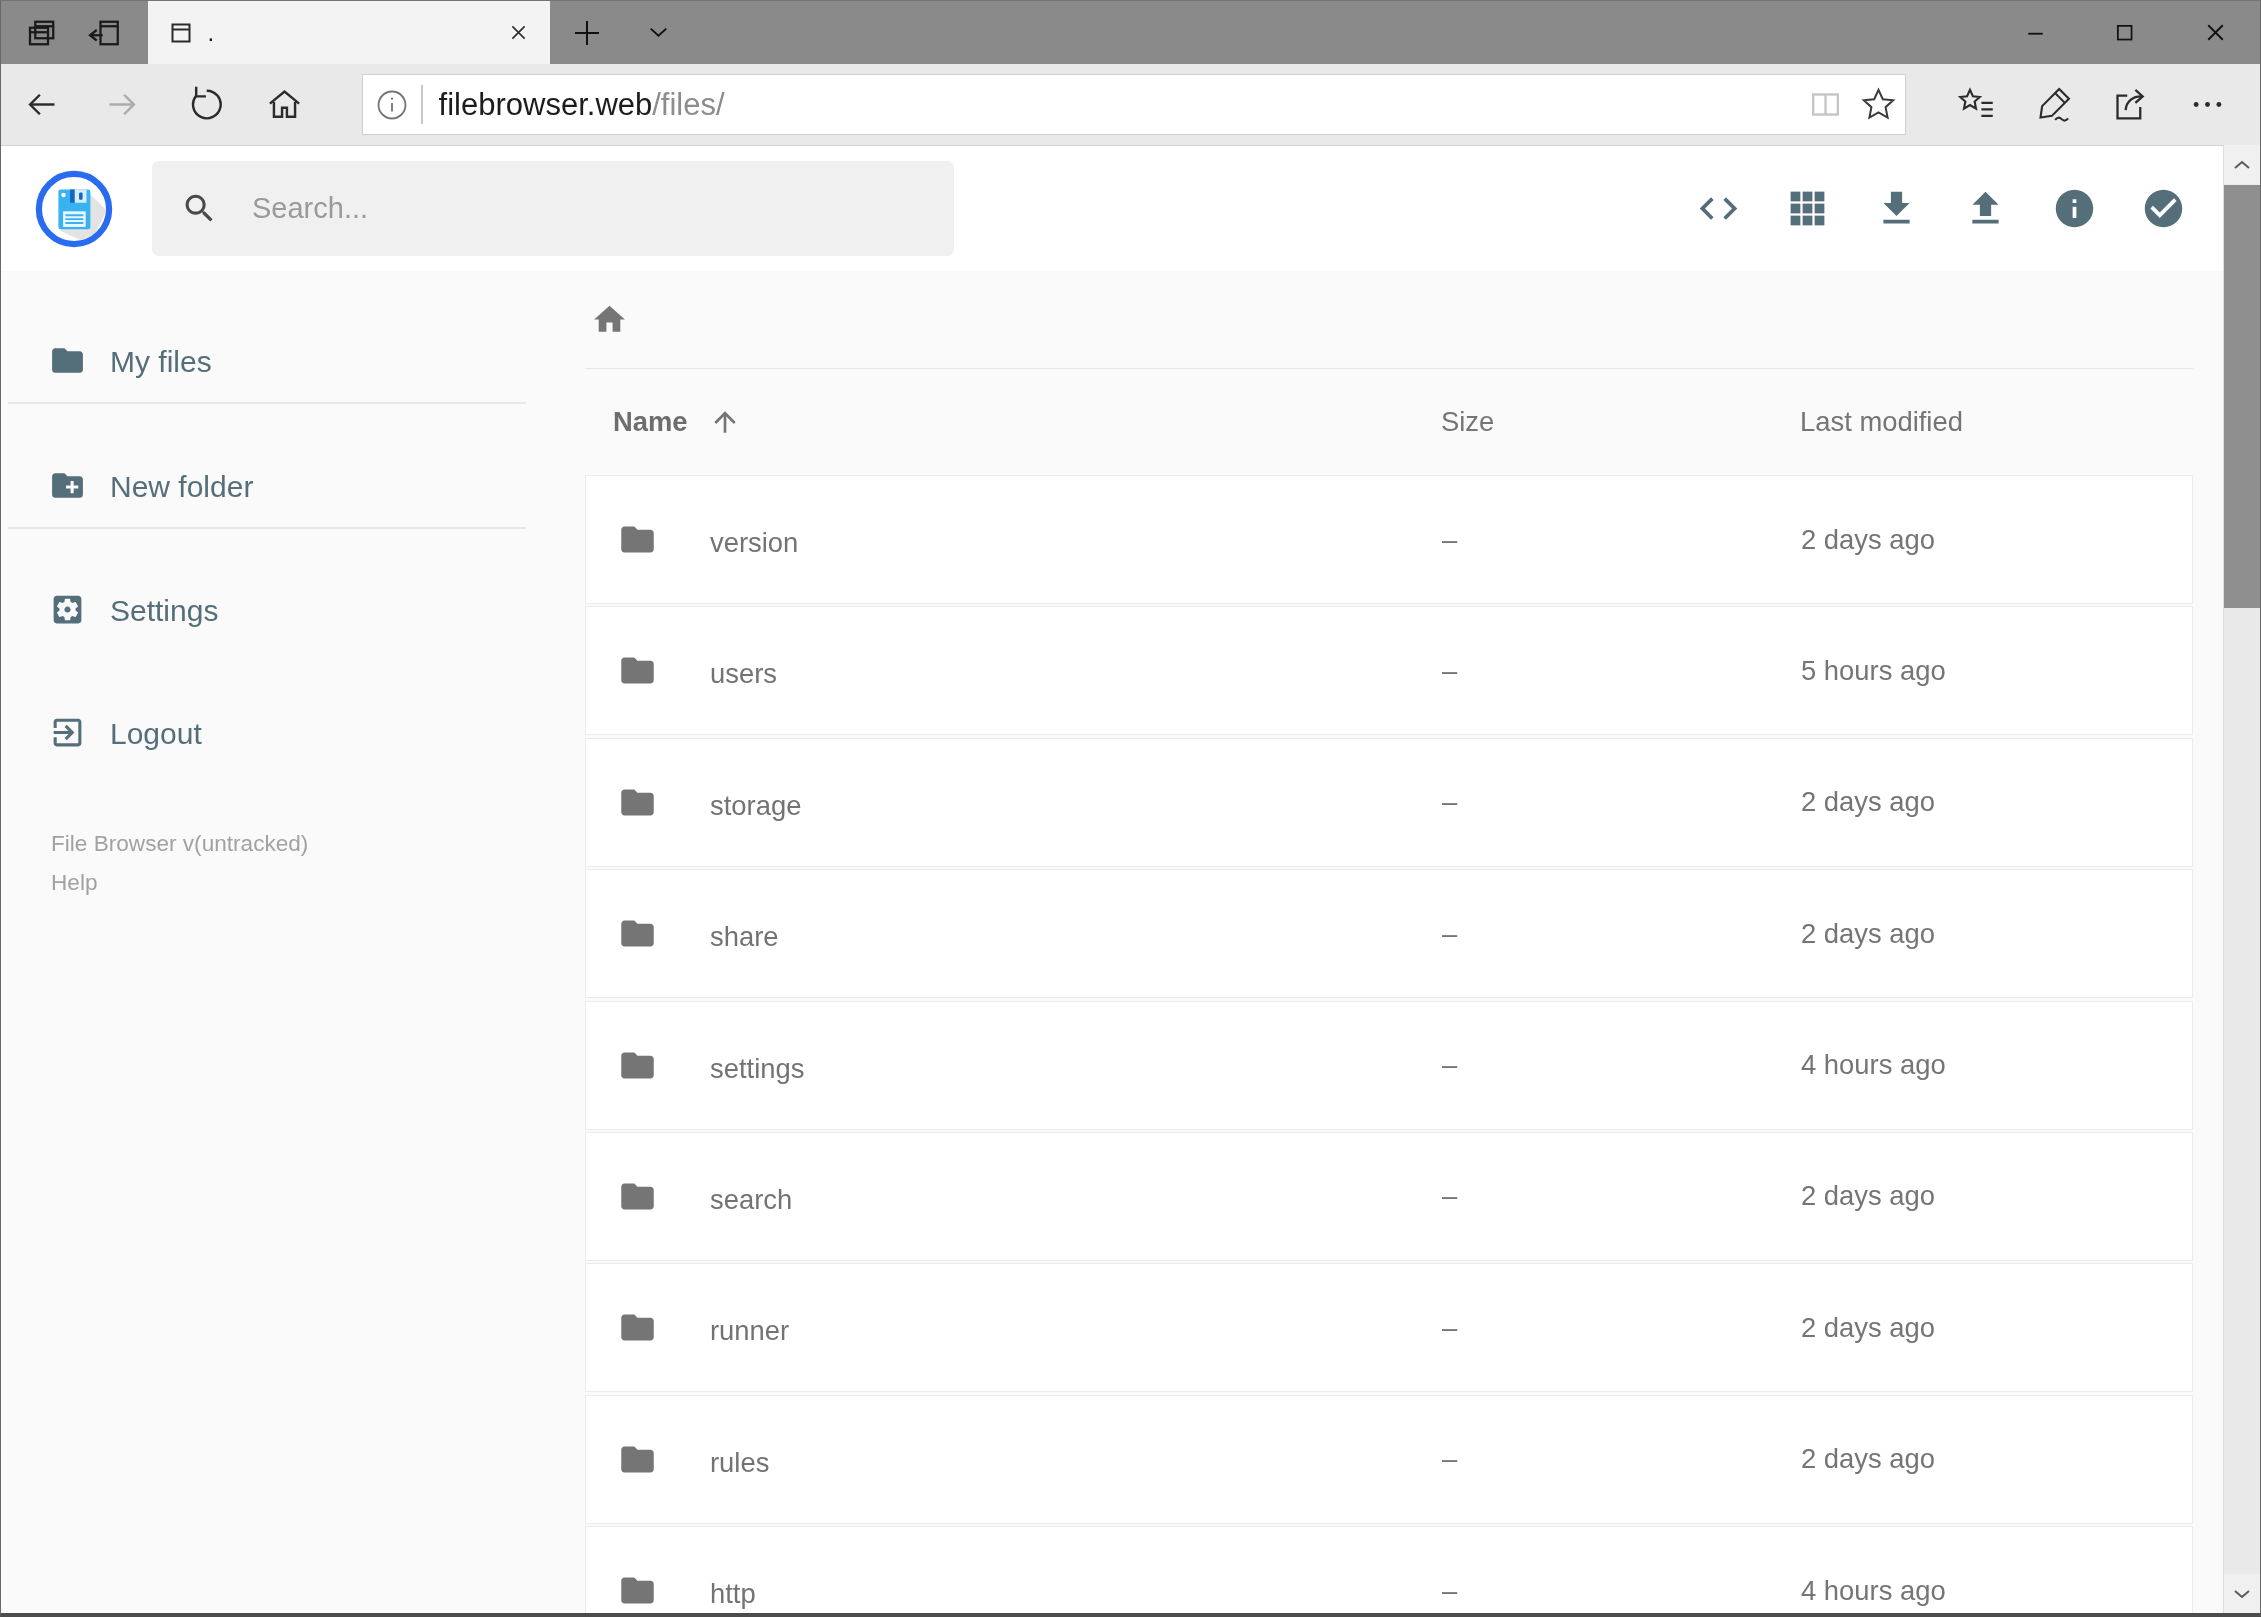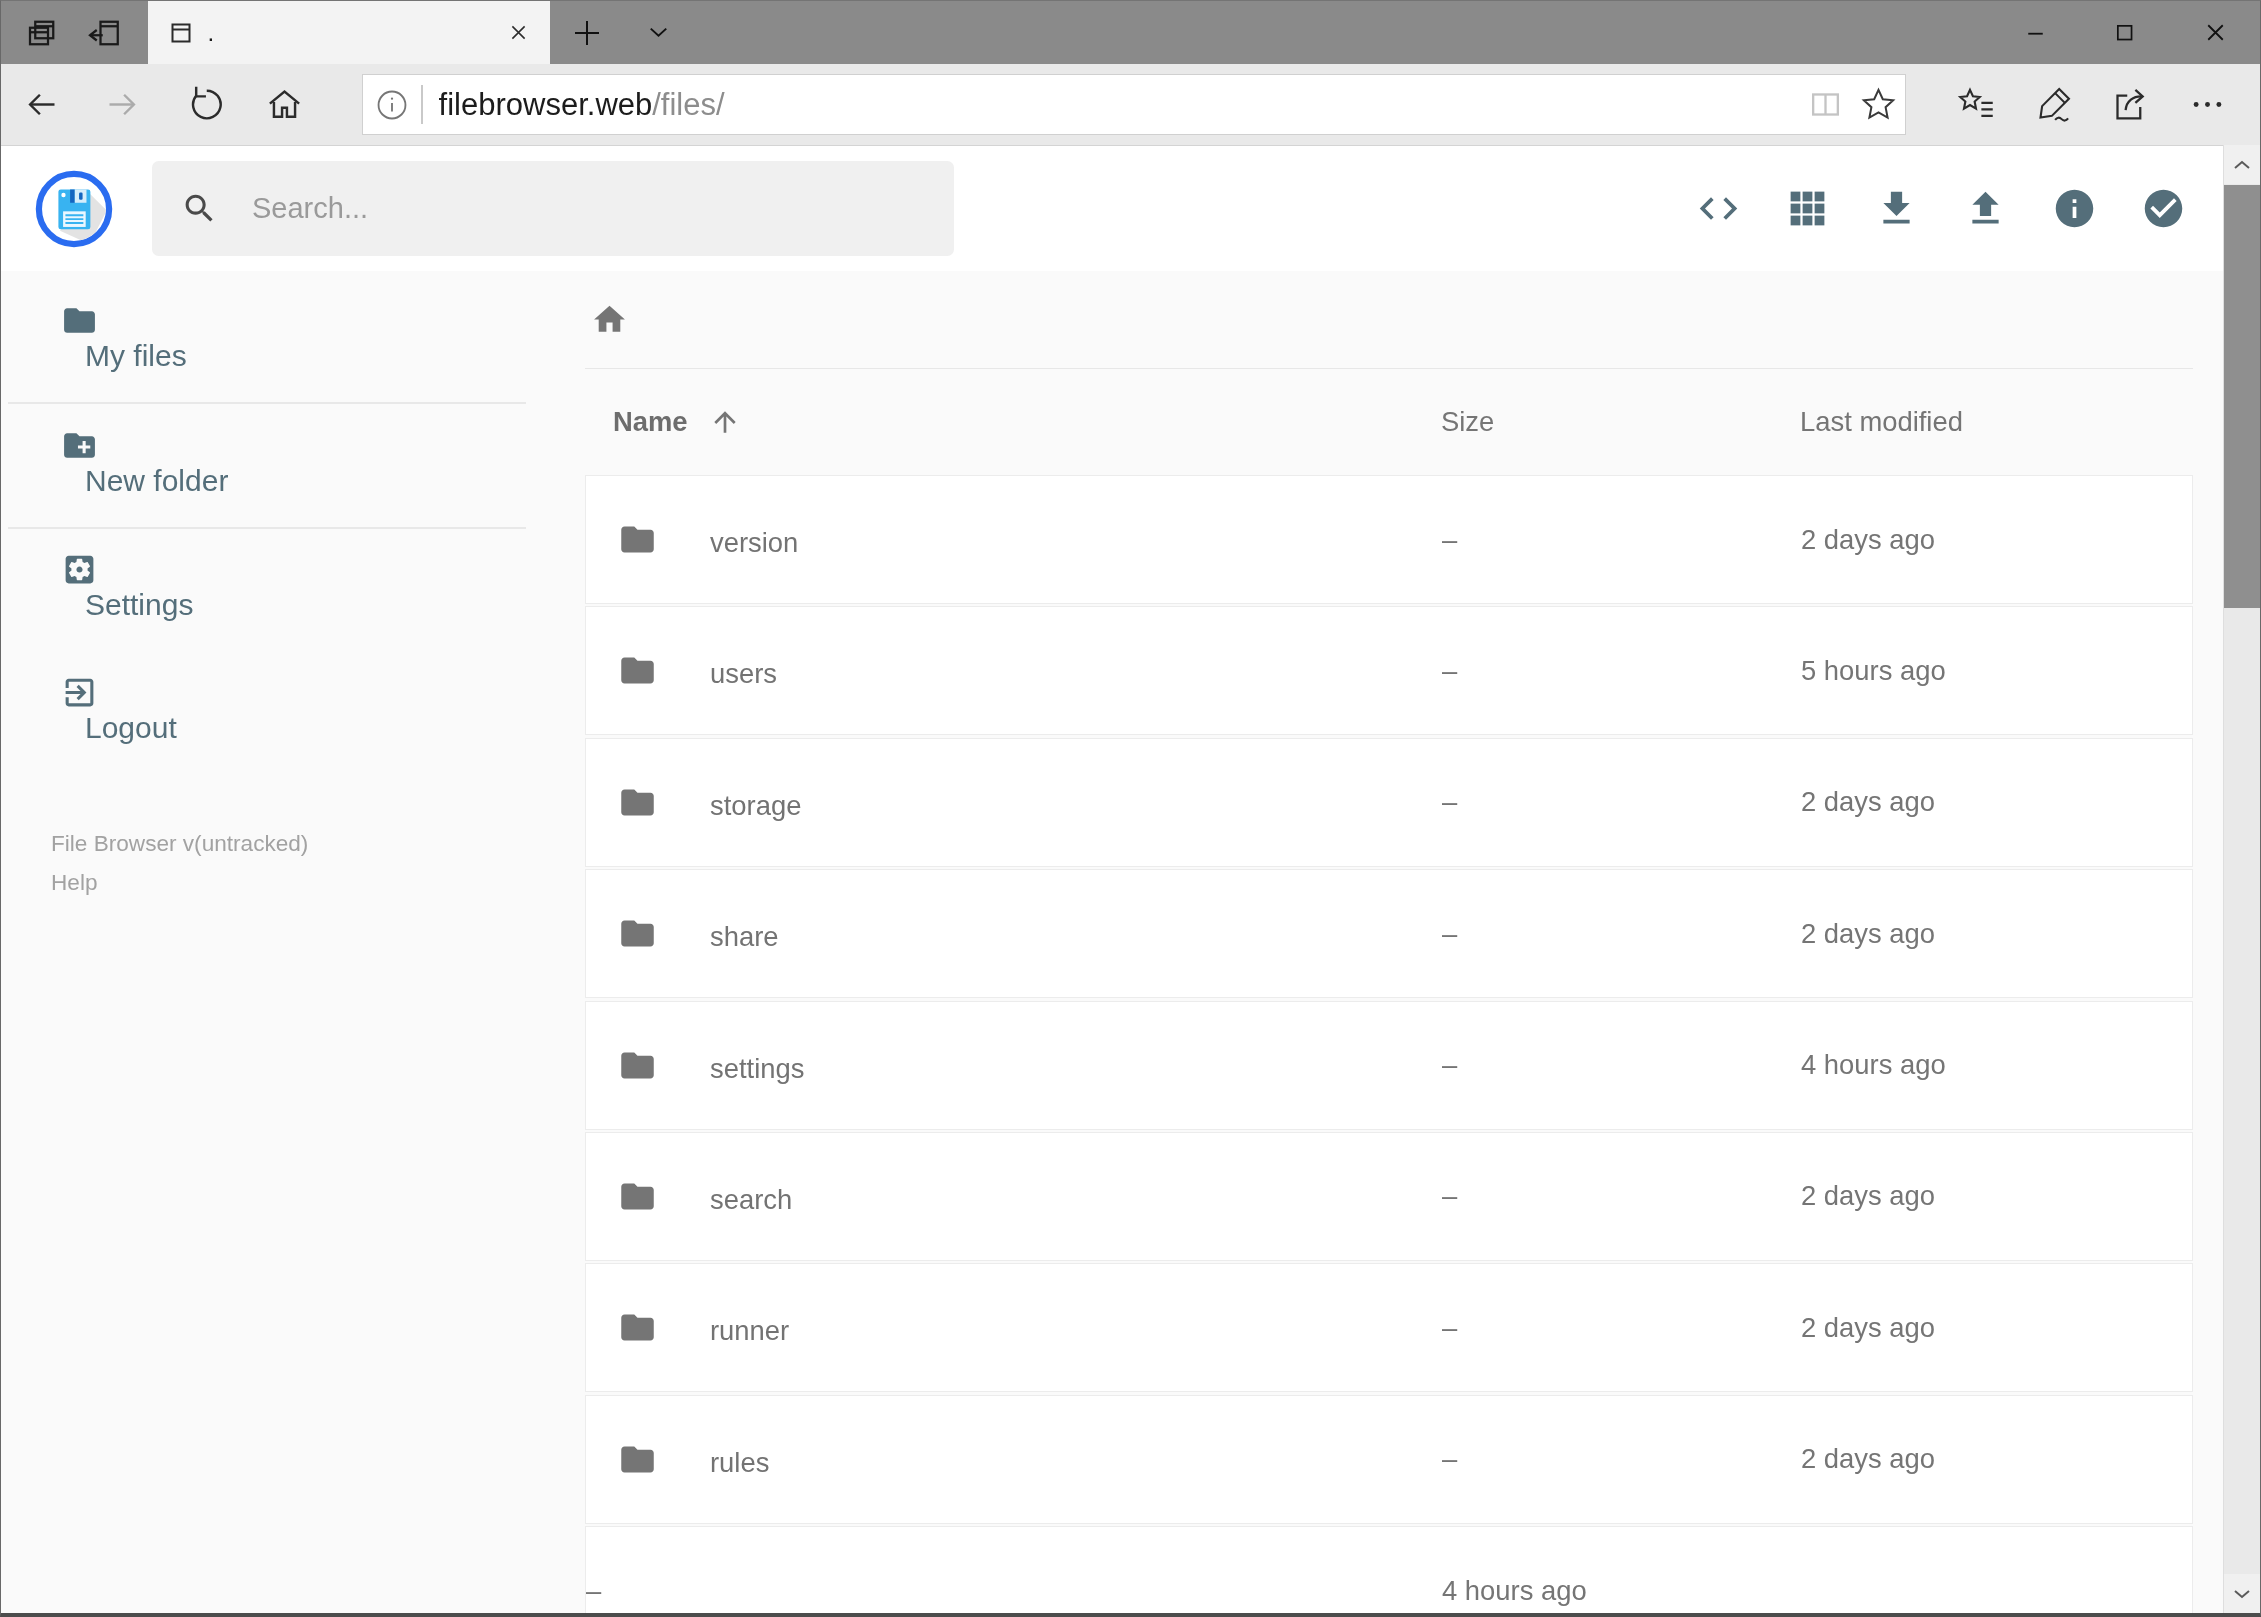--- a/index.html
+++ b/index.html
@@ -48,21 +48,21 @@
   .searchbox input {
     margin-left:34px; border:none; outline:none; background:transparent;
     font-family:"Liberation Sans", sans-serif; font-size:29px; color:#555; width:614px;
   }
   .searchbox input::placeholder { color:#9a9a9a; opacity:1; }
   .header-actions { margin-left:auto; margin-right:52px; display:flex; }
   .action-btn { width:89px; height:97px; display:flex; align-items:center; justify-content:center; cursor:pointer; }
   
   .content { display:flex; height:1343px; background:#fafafa; }
   .sidebar { width:533px; flex:none; padding-top:31px; }
-  .side-item { height:77px; display:flex; align-items:flex-start; padding-left:60px; cursor:pointer;flex-direction:column; }
+  .side-item { height:77px; display:flex; align-items:flex-end; padding-left:48px; cursor:pointer; }
   .side-item .lbl { margin-left:24px; font-size:30px; color:#546e7a; }
   .side-div { height:1.6px; background:#e8e8e8; margin:23.4px 8px 22.6px 6.5px; }
   .mt57 { margin-top:46px; }
   .side-footer { margin-top:77px; padding-left:50px; font-size:22.6px; color:#a2a2a2; line-height:32px; }
   .side-footer .help { cursor:pointer; display:inline-block; margin-top:6.5px; }
   .main { flex:1; margin-right:37px; padding:0 30px 0 51px; }
   .breadcrumb { height:98px; display:flex; align-items:center; border-bottom:1.6px solid #e7e7e7; }
   .crumb-btn { width:48px; height:48px; display:flex; align-items:center; justify-content:center; cursor:pointer; }
   .listgrid { display:grid; grid-template-columns:856px 359px 1fr; align-items:center; }
   .listhead { height:106px; font-size:27.4px; color:#757575; }
@@ -504,20 +504,28 @@
                   <path d="M10 4H4c-1.1 0-1.99.9-1.99 2L2 18c0 1.1.9 2 2 2h16c1.1 0 2-.9 2-2V8c0-1.1-.9-2-2-2h-8l-2-2z"></path>
                 </svg>
       </span>
       <span class="row-name">rules</span>
     </span>
     <span class="cell-size">–</span>
     <span class="cell-mod">2 days ago</span>
   </div>
 
   <div class="listgrid file-row">
+    <span class="name-cell">
+      <span>
+        <svg width="39" height="39" viewBox="0 0 24 24" fill="#757575">
+                  <path d="M10 4H4c-1.1 0-1.99.9-1.99 2L2 18c0 1.1.9 2 2 2h16c1.1 0 2-.9 2-2V8c0-1.1-.9-2-2-2h-8l-2-2z"></path>
+                </svg>
+      </span>
+      <span class="row-name">http</span>
+    </span>
     <span class="cell-size">–</span>
     <span class="cell-mod">4 hours ago</span>
   </div>
 </div>
     </div>
   </div>
 
   <div class="scrollbar">
     <div class="sb-btn sb-up">
       <svg width="24" height="24" viewBox="0 0 48 48" fill="none" stroke="#5a5a5a" stroke-width="4">

